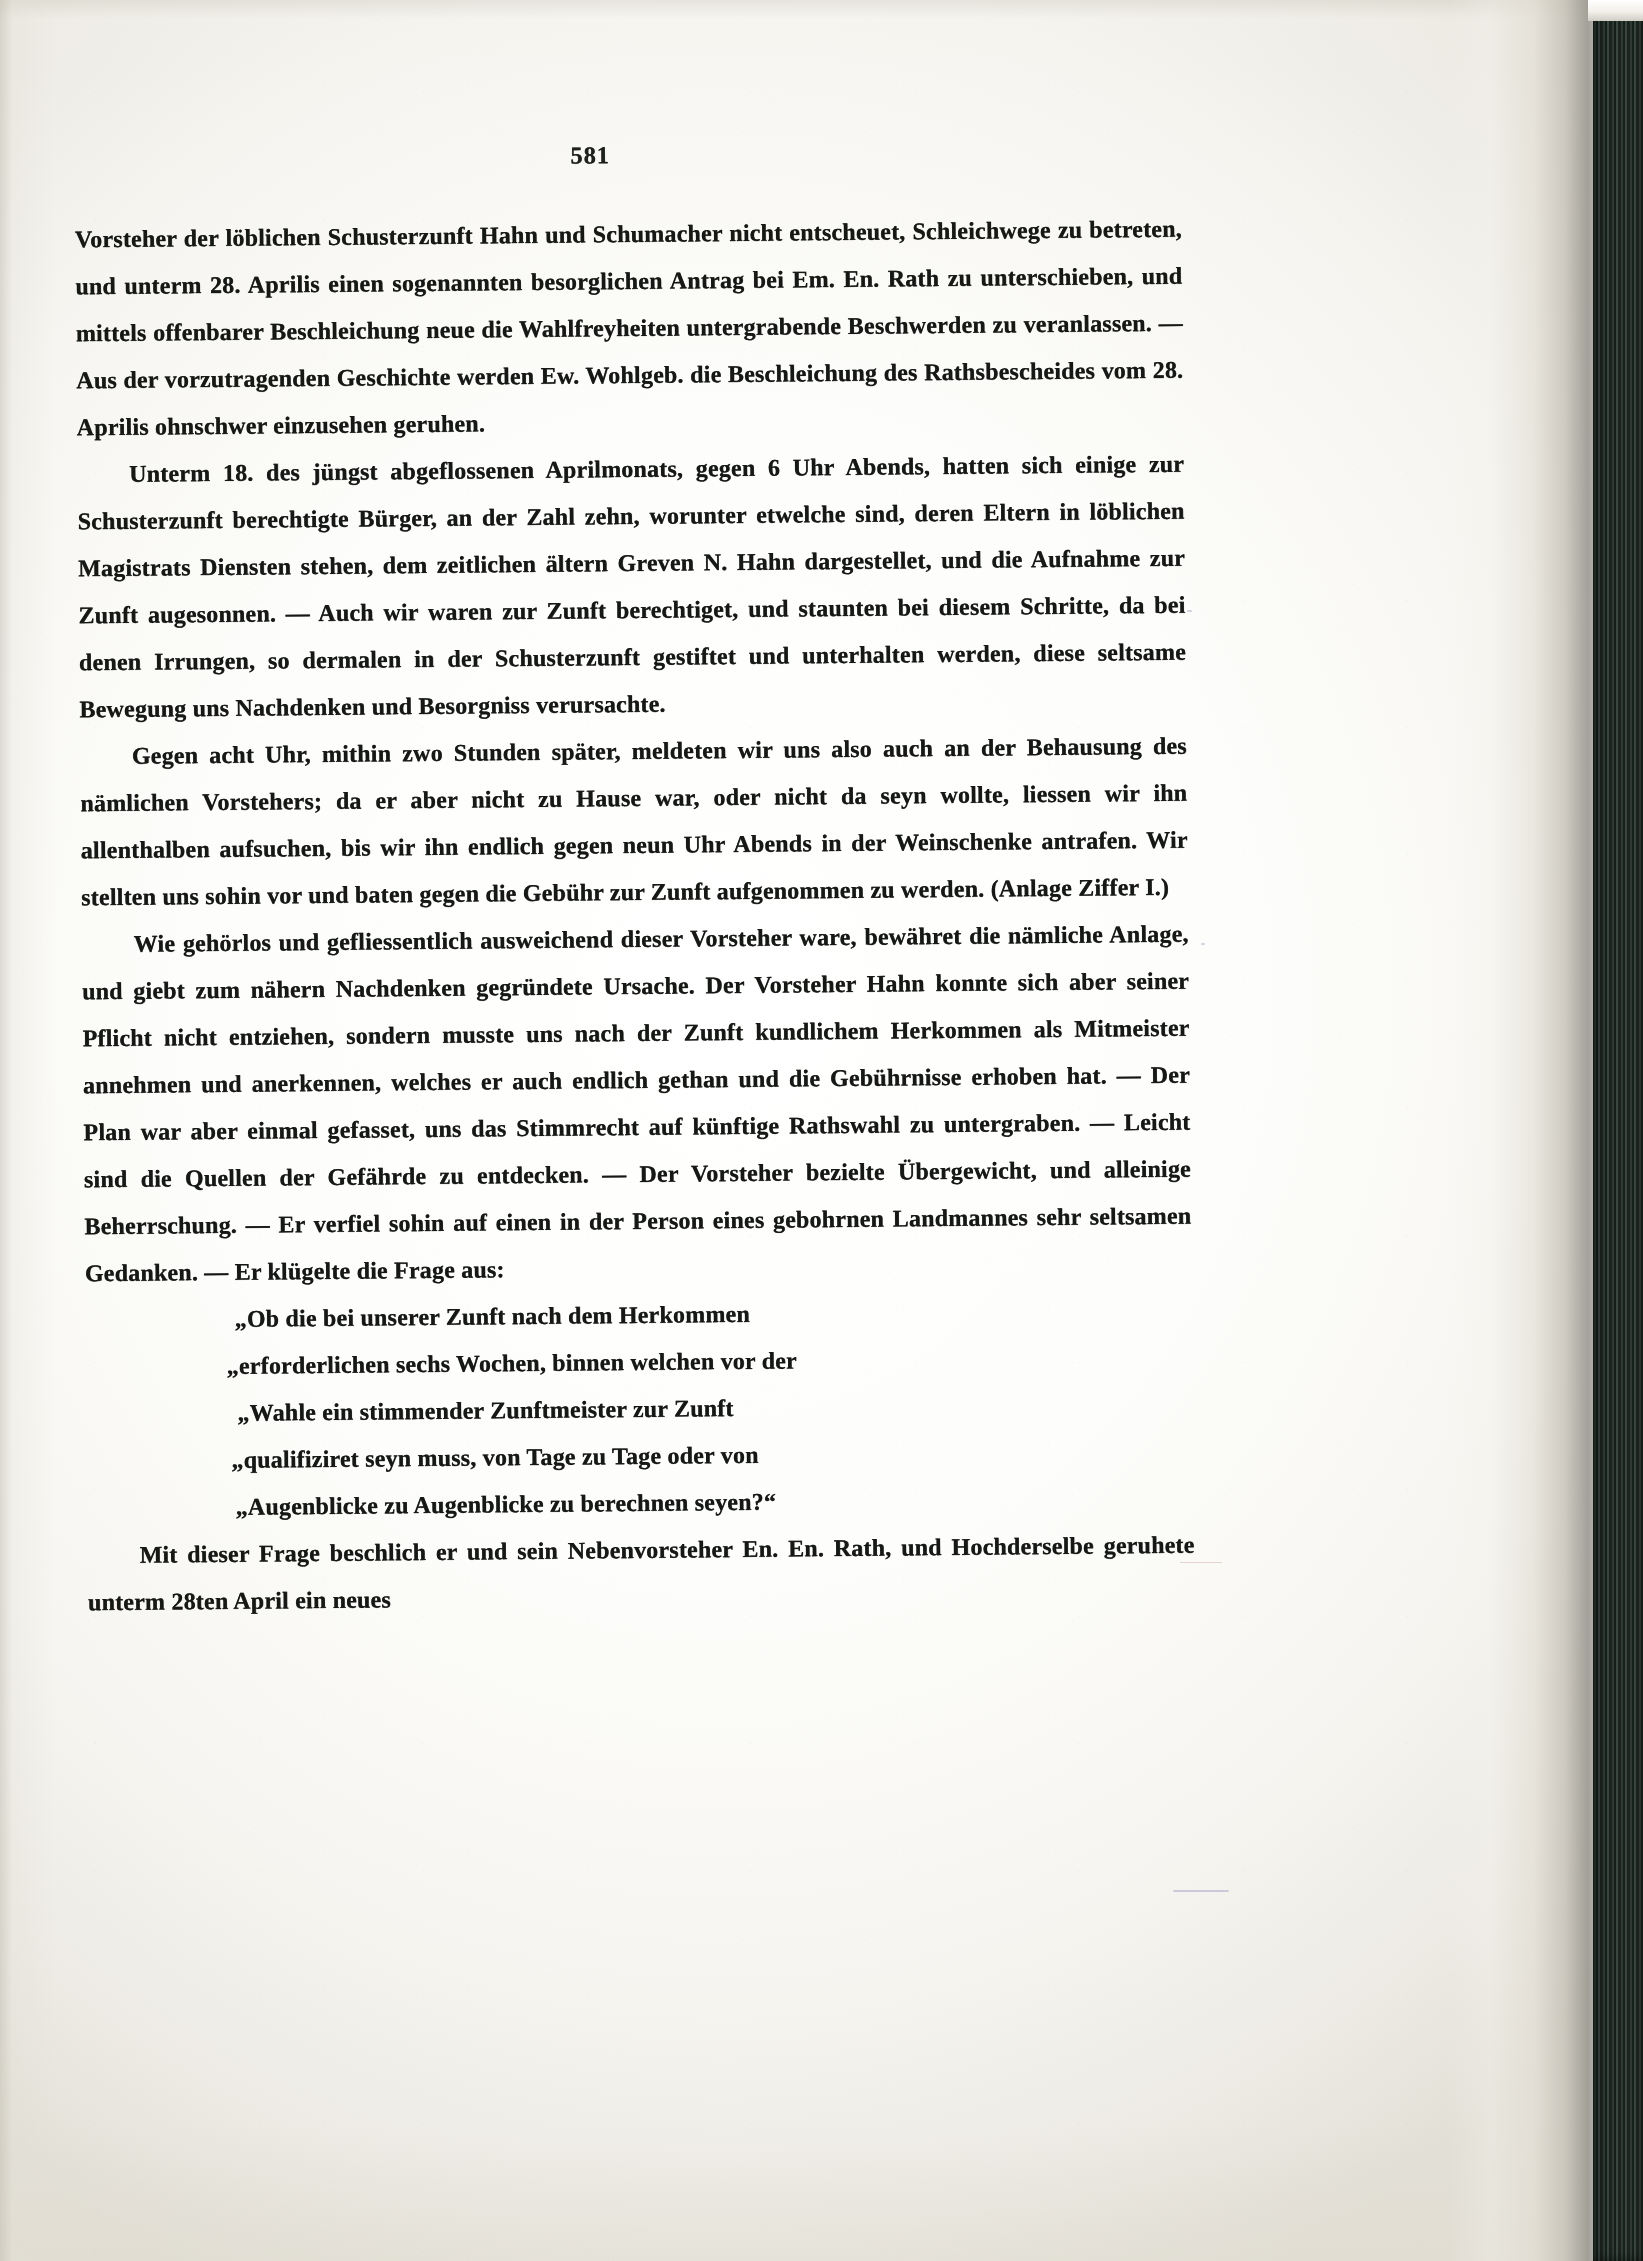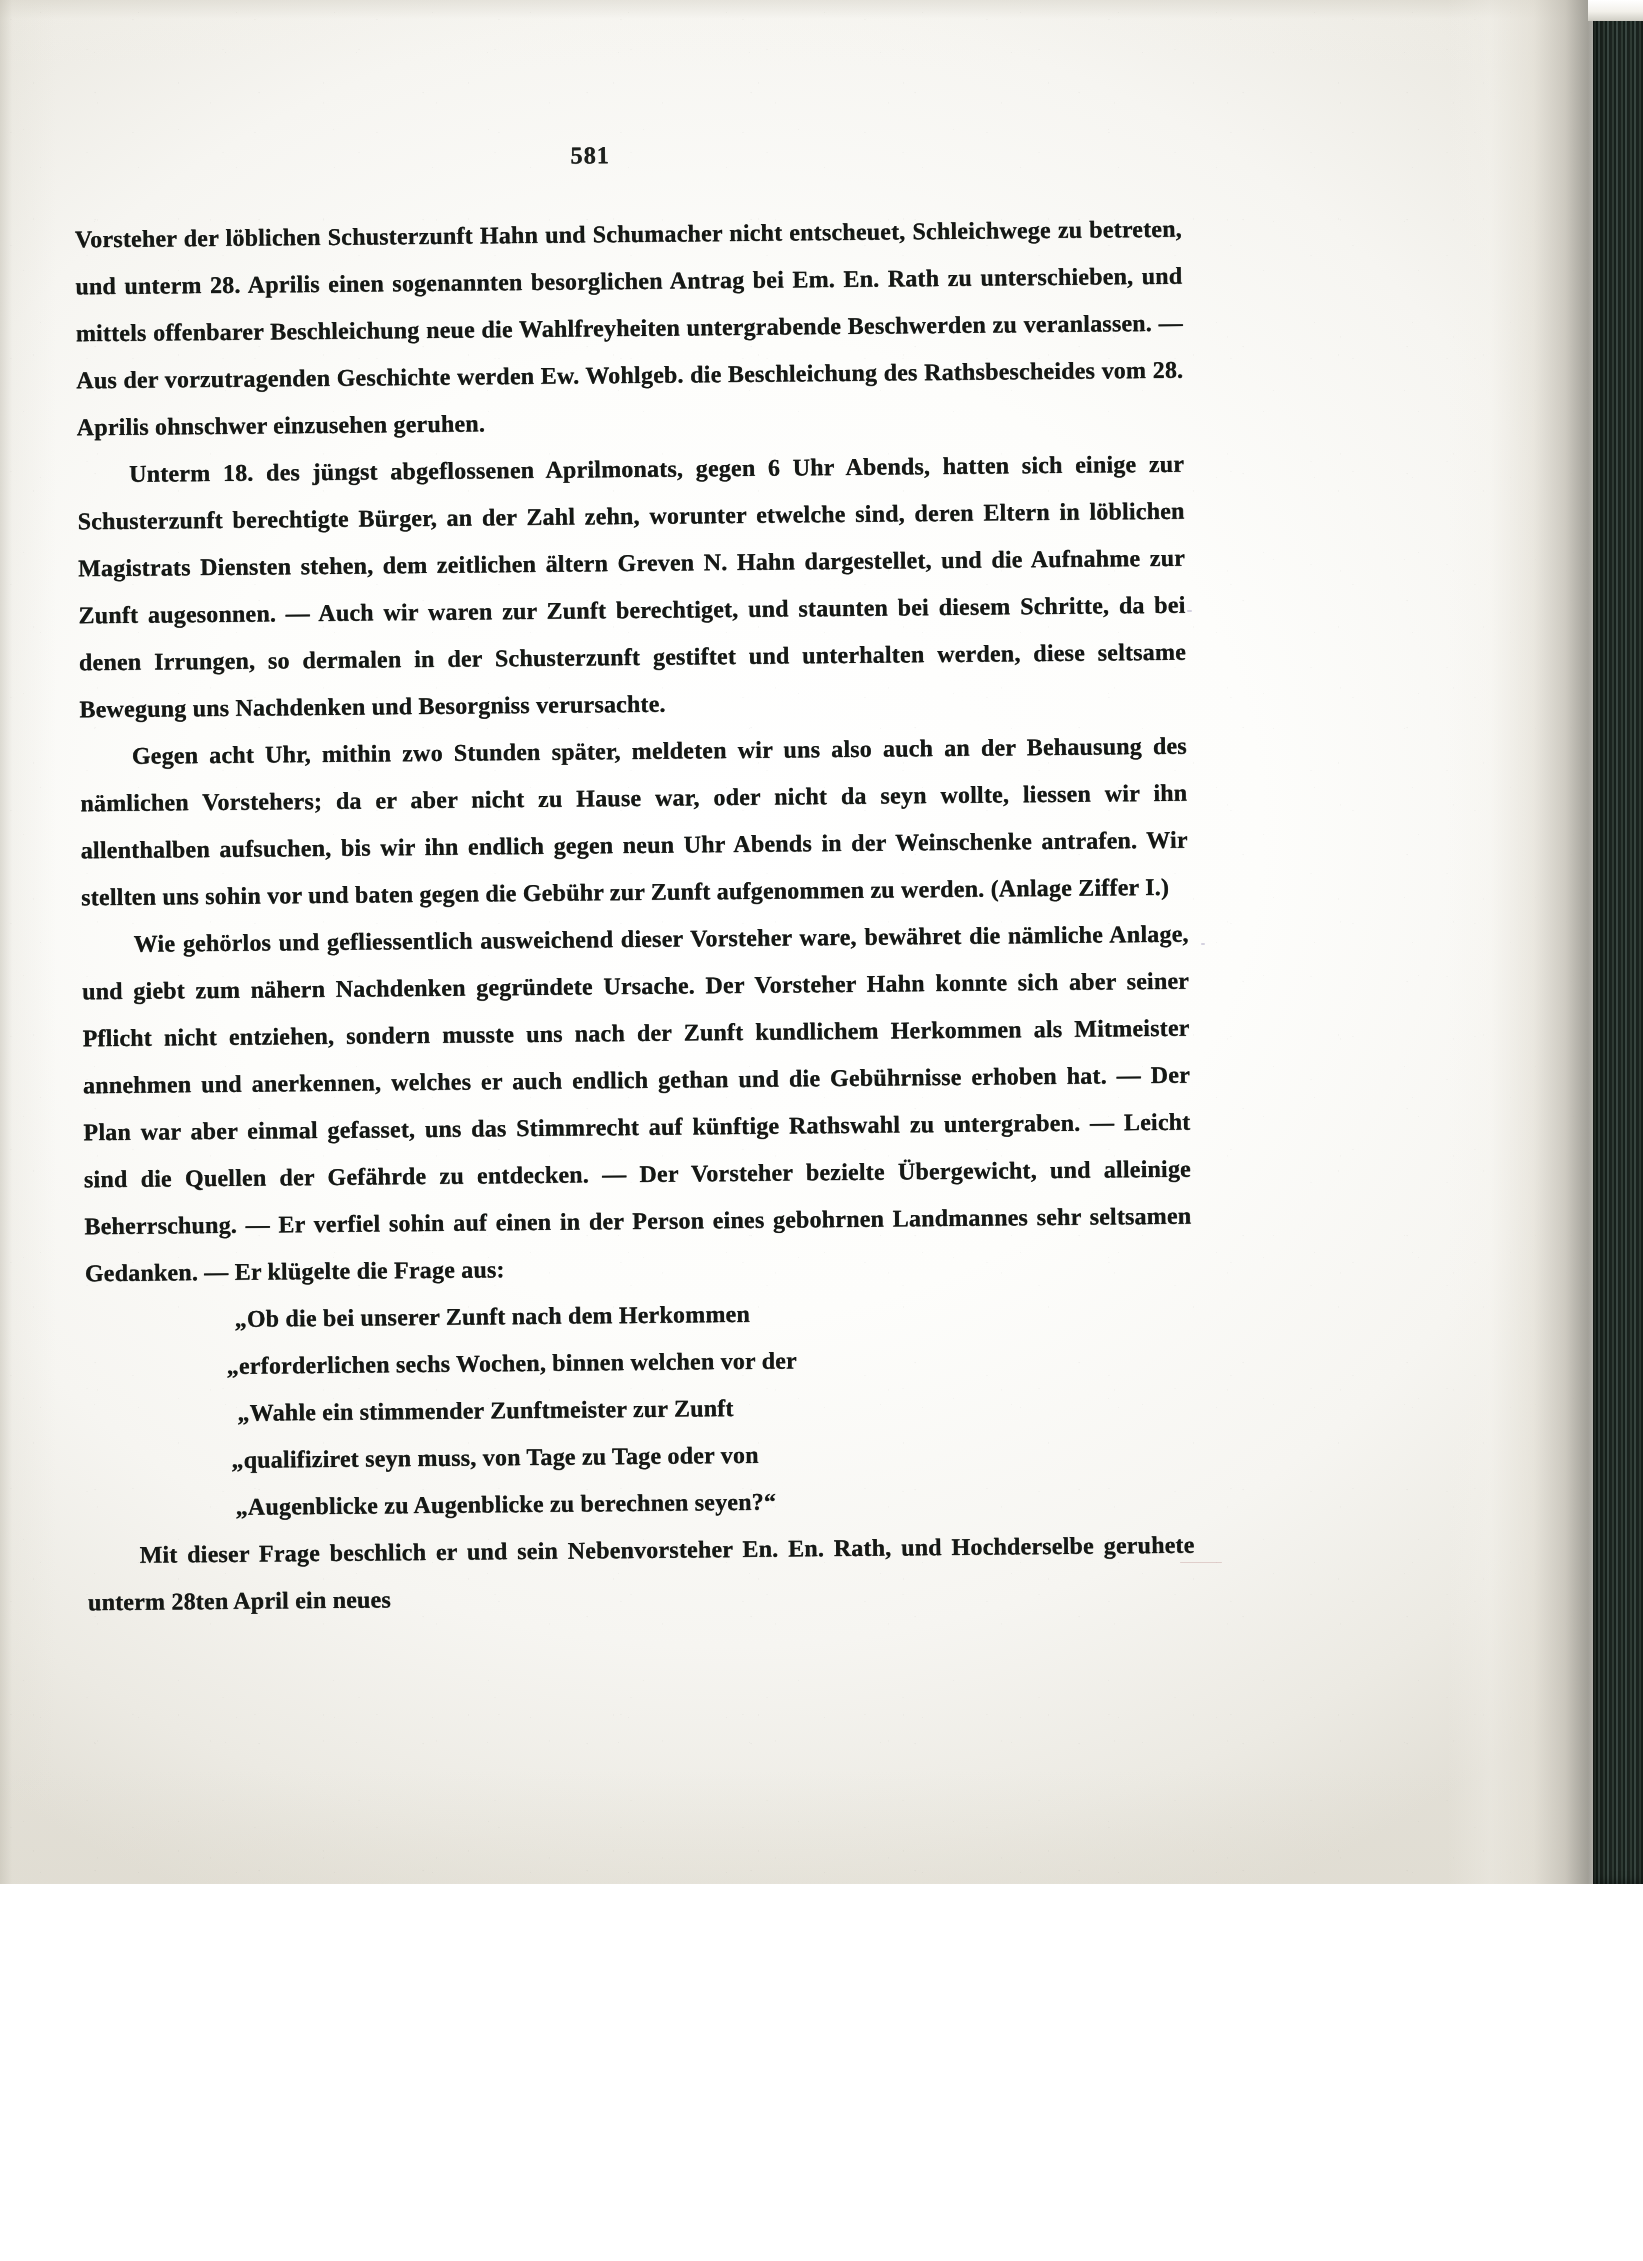--- a/index.html
+++ b/index.html
@@ -8,21 +8,21 @@
     background: #ffffff;
   }
   body {
     font-family: "Liberation Serif", "DejaVu Serif", serif;
   }
 
   
   .scan {
     position: relative;
     width: 1644px;
-    height: 1884px;
+    height: 2261px;
     overflow: hidden;
     background: #eab308;
   }
 
   
   .paper {
     position: absolute;
     inset: 0;
     background:
       radial-gradient(ellipse 78% 62% at 44% 44%,

